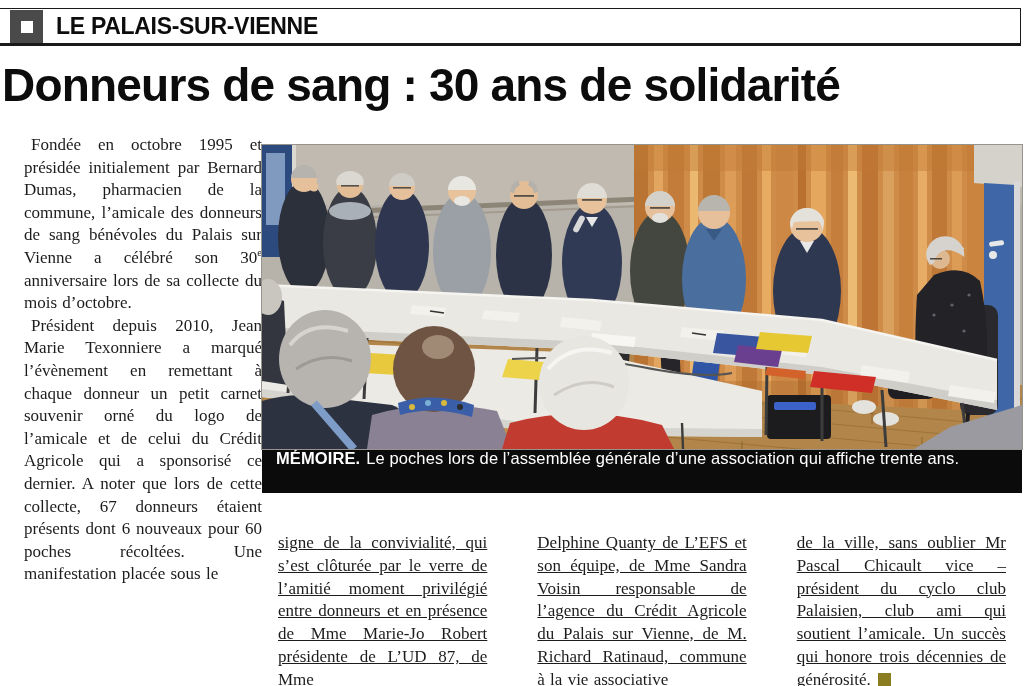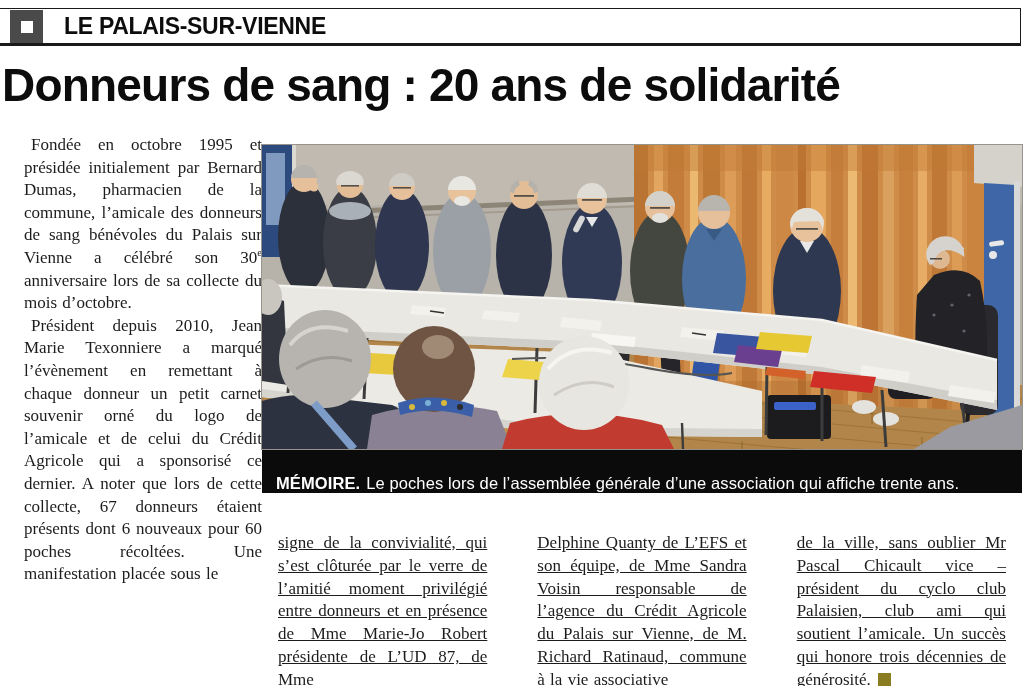--- a/index.html
+++ b/index.html
@@ -15,21 +15,21 @@
     border-right:1px solid var(--rule,#1a1a1a);
     display:flex; align-items:center; gap:13px; padding-left:10px;
     background:#ffffff;
   }
   .kicker-icon{
     width:33px; height:33px; background:var(--kicker_square,#4a4a4a);
     display:flex; align-items:center; justify-content:center; flex:0 0 auto; margin-top:1px;
   }
   .kicker-icon .inner{ width:12px; height:12px; background:#ffffff; display:block;}
   .kicker{
-    margin:8px; font-family:"Liberation Sans", sans-serif; font-weight:800;
+    margin:0; font-family:"Liberation Sans", sans-serif; font-weight:800;
     font-size:23px; letter-spacing:-0.3px; color:#0d0d0d; white-space:nowrap;
   }
   
   .headline{
     position:absolute; left:2px; top:58px; margin:0; width:1020px;
     font-family:"Liberation Sans", sans-serif; font-weight:700;
     font-size:46px; line-height:1.2; letter-spacing:-0.8px; color:var(--headline_text,#0c0c0c);
     white-space:nowrap;
   }
   
@@ -51,39 +51,39 @@
     display:inline-block; width:13px; height:13px; margin-left:7px;
     background:var(--end_mark,#8a7c20); transform:translateY(1px);
   }
   
   .photo-block{ position:absolute; left:262px; top:145px; width:760px; margin:0; }
   .photo{ width:760px; height:304px; display:block; background:#b8b3aa; outline:1px solid #97948e; }
   .photo svg{ display:block; width:760px; height:304px; }
   .caption{
     width:760px; height:44px; box-sizing:border-box;
     background:var(--caption_bg,#0b0b0b); color:var(--caption_text,#ffffff);
-    display:flex; align-items:flex-end; padding:0 0 0 14px;
+    display:flex; align-items:flex-start; padding:0 0 0 14px;
     font-family:"Liberation Sans", sans-serif; font-size:16.5px; letter-spacing:0.1px;
     white-space:nowrap;
   }
   .caption strong{ font-weight:800; margin-right:6px; }
 </style>
 </head>
 <body>
 
 <div class="page">
 
   <header class="kicker-bar">
     <span class="kicker-icon">
         <span class="inner"></span>
       </span>
     <h2 class="kicker">LE PALAIS-SUR-VIENNE</h2>
   </header>
 
-  <h1 class="headline">Donneurs de sang : 20 ans de solidarité</h1>
+  <h1 class="headline">Donneurs de sang : 30 ans de solidarité</h1>
 
   <div class="col-left">
     <p class="para"><span>Fondée en octobre 1995 et présidée initialement par Bernard Dumas, pharmacien de la commune, l’amicale des donneurs de sang bénévoles du Palais sur Vienne a célébré son 30</span><sup>e</sup><span> anniversaire lors de sa collecte du mois d’octobre.</span></p>
     <p class="para">Président depuis 2010, Jean Marie Texonniere a marqué l’évènement en remettant à chaque donneur un petit carnet souvenir orné du logo de l’amicale et de celui du Crédit Agricole qui a sponsorisé ce dernier. A noter que lors de cette collecte, 67 donneurs étaient présents dont 6 nouveaux pour 60 poches récoltées. Une manifestation placée sous le</p>
   </div>
 
   <figure class="photo-block">
     <div class="photo">
 
       <svg viewBox="0 0 760 304" preserveAspectRatio="none">

